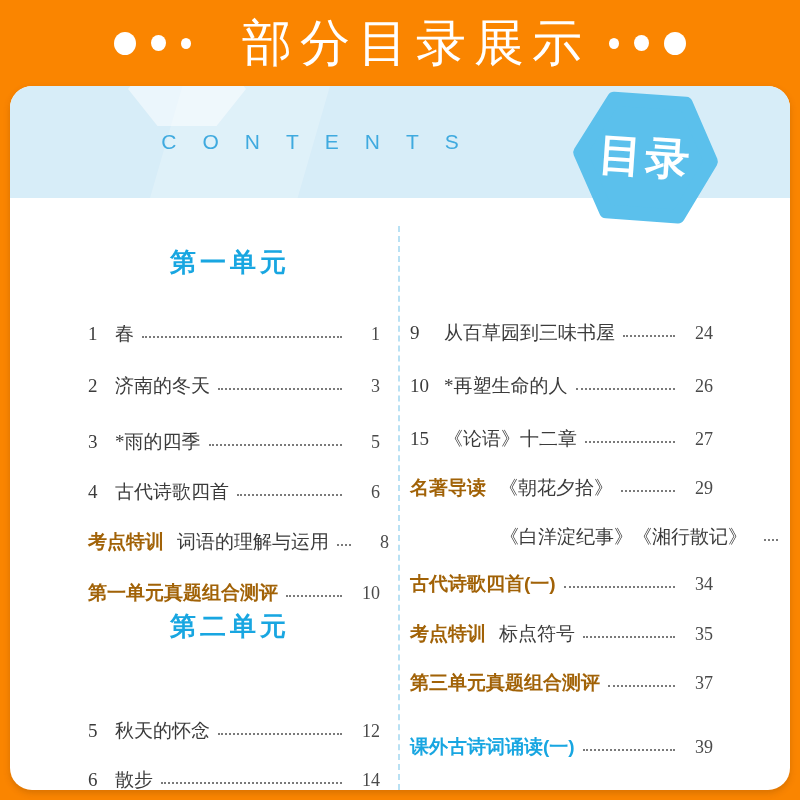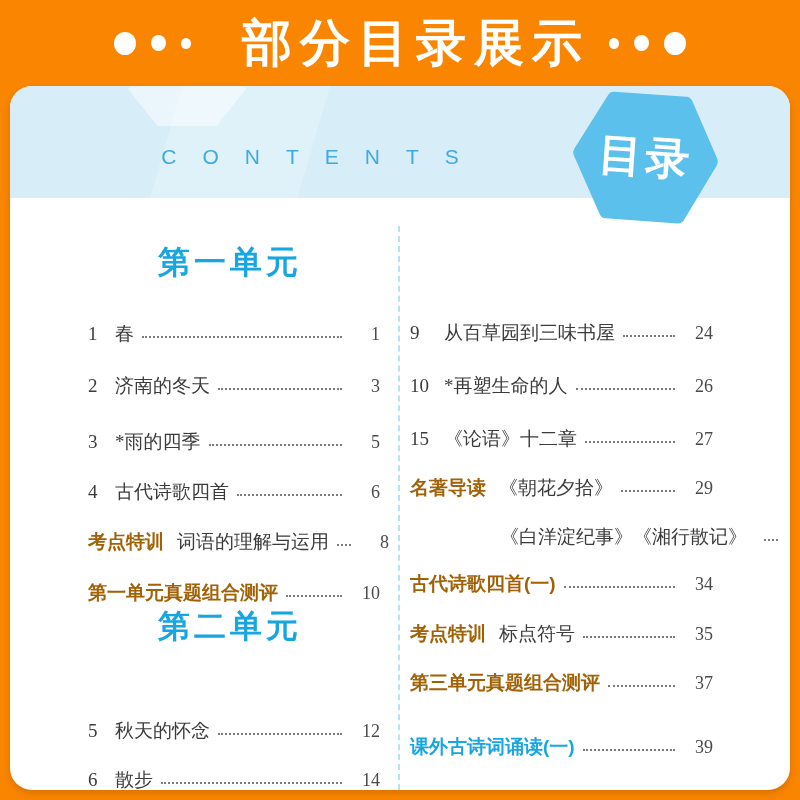--- a/index.html
+++ b/index.html
@@ -7,21 +7,21 @@
     width:800px;height:800px;position:relative;overflow:hidden;
     background:#FA8500;
     font-family:"Liberation Sans",sans-serif;
   }
   
   .banner{
     position:absolute;top:0;left:0;width:800px;height:86px;
     display:flex;align-items:center;justify-content:center;gap:15px;color:#fff;
   }
   .banner-title{
-    font-size:50px;font-weight:bold;letter-spacing:8px;padding:0 4px;white-space:nowrap;margin-left:32px;
+    font-size:50px;font-weight:normal;letter-spacing:8px;padding:0 4px;white-space:nowrap;margin-left:32px;
   }
   .dot{background:#fff;border-radius:50%;flex:0 0 auto;}
   .dot.d1{width:22px;height:23px;}
   .dot.d2{width:15px;height:16px;}
   .dot.d3{width:10px;height:11px;}
   
   .card{
     position:absolute;left:10px;right:10px;top:86px;bottom:10px;
     background:#ffffff;border-radius:22px;overflow:hidden;
     box-shadow:0 3px 6px rgba(120,60,0,.25);
@@ -39,41 +39,40 @@
   .band-deco2{
     position:absolute;left:140px;top:0;width:180px;height:112px;
     background:rgba(255,255,255,.22);
     clip-path:polygon(18% 0,100% 0,82% 100%,0 100%);
   }
   .contents-label{
     position:absolute;top:0;height:112px;left:0;right:180px;
     display:flex;align-items:center;justify-content:center;
     color:#3FAADF;font-size:21px;letter-spacing:26px;text-indent:26px;
     font-family:"Liberation Sans",sans-serif;
-    margin-top:15px;
   }
   
   .badge{
     position:absolute;top:7px;left:562px;width:147px;height:129px;
     transform:rotate(4deg);z-index:5;
   }
   .badge svg{position:absolute;top:0;left:0;}
   .badge-text{
     position:absolute;top:0;left:0;width:147px;height:129px;
     display:flex;align-items:center;justify-content:center;
     color:#fff;font-size:44px;font-weight:bold;letter-spacing:3px;
   }
   
   .divider{
     position:absolute;left:388px;top:140px;bottom:0;width:0;
     border-left:2px dashed #B9E1F4;
   }
   
   .sec-header{
-    position:absolute;font-weight:bold;color:#18A6E1;font-size:32px;
+    position:absolute;font-weight:bold;color:#18A6E1;font-size:26px;
     line-height:32px;text-align:center;letter-spacing:4px;white-space:nowrap;
   }
   .sec-header.lcol{left:40px;width:360px;}
   .sec-header.rcol{left:410px;width:310px;}
   
   .row{
     position:absolute;display:flex;align-items:baseline;
     color:#3b3b3b;font-family:"Liberation Serif","DejaVu Serif",serif;
     font-size:19px;line-height:24px;
   }

